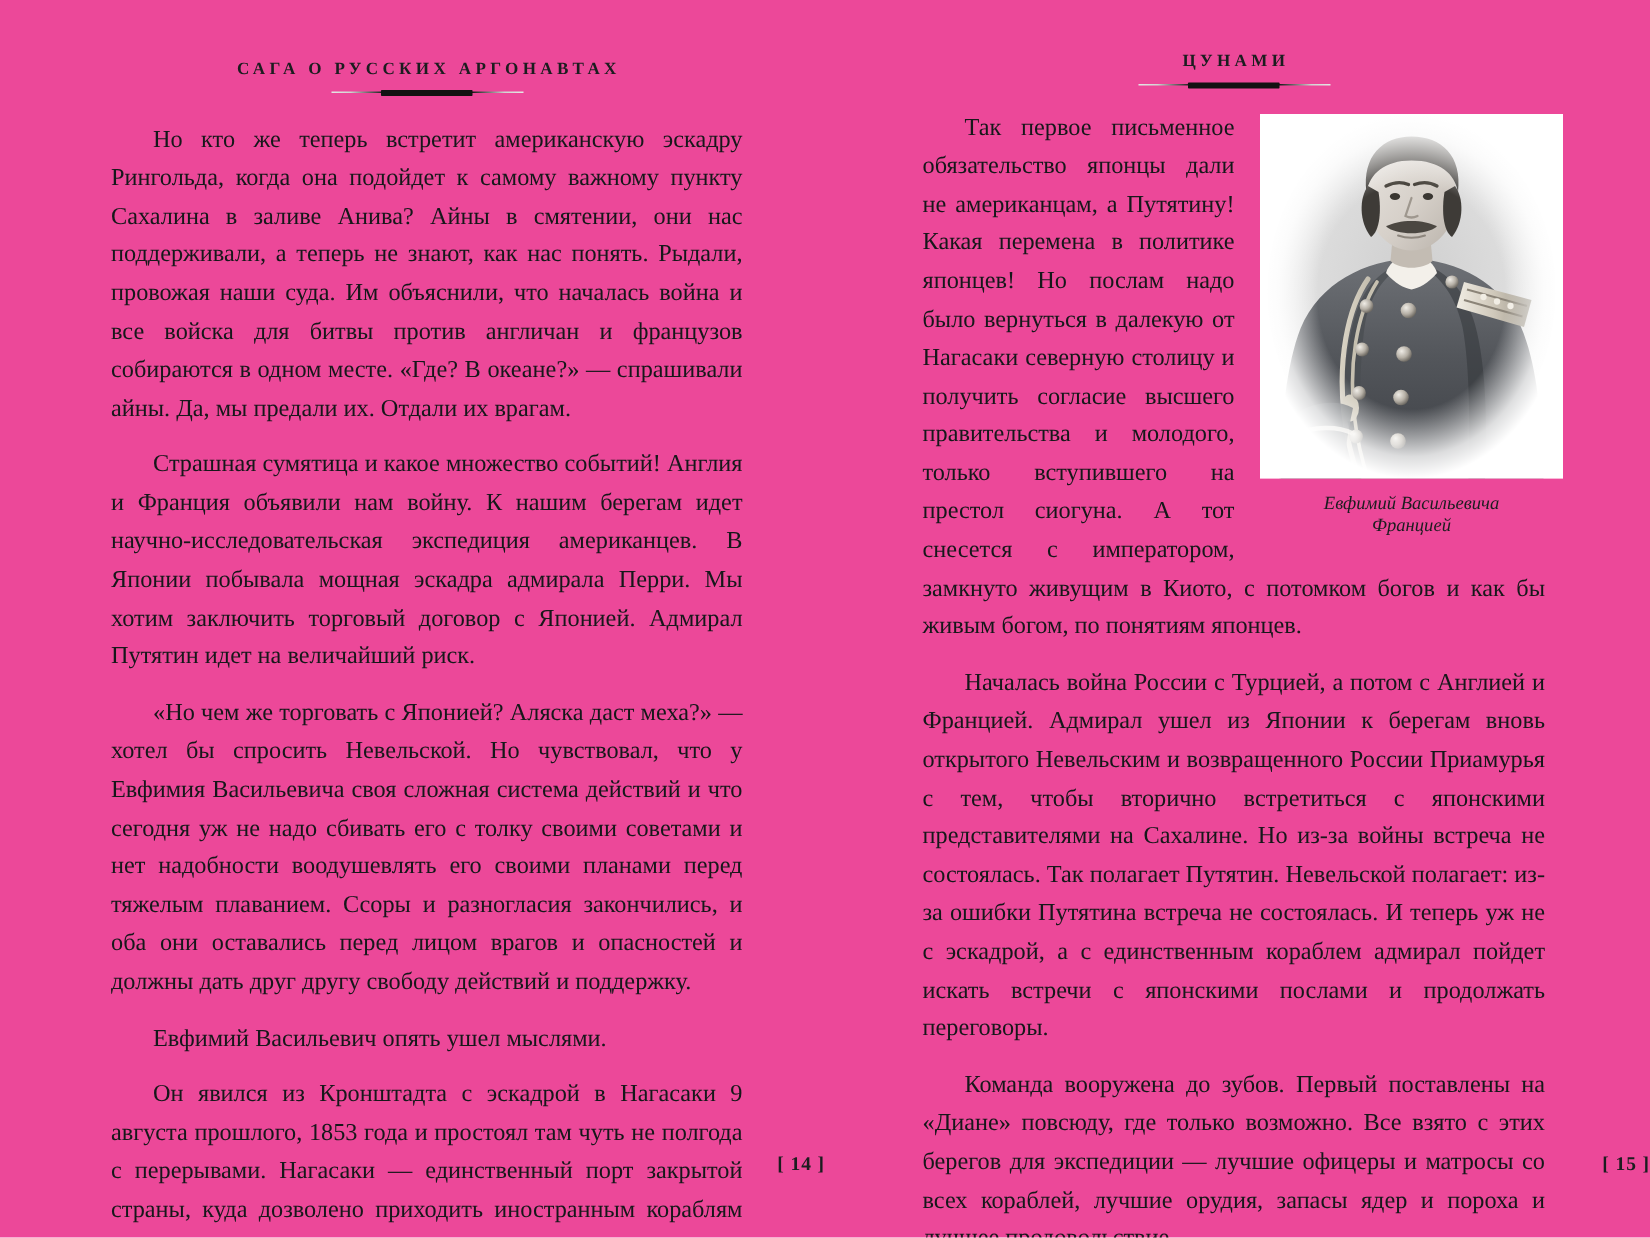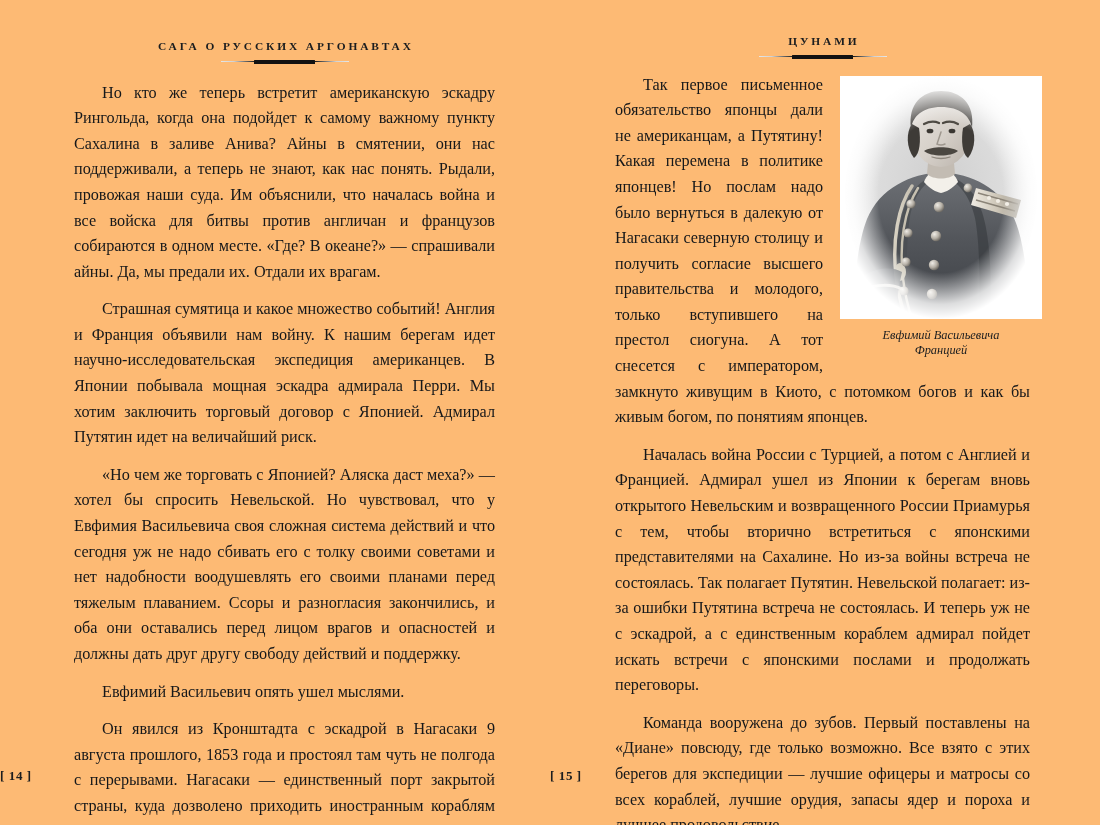--- a/index.html
+++ b/index.html
@@ -12,21 +12,21 @@
     height: 825px;
     overflow: hidden;
     font-family: "Liberation Serif", "DejaVu Serif", serif;
     color: #16181a;
   }
   .spread {
     position: relative;
     width: 1100px;
     height: 825px;
     display: flex;
-    background: #fdba74;
+    background: #ec4899;
   }
   .page {
     position: relative;
     width: 550px;
     height: 825px;
     box-sizing: border-box;
   }
   .page-left  { padding: 40px 43px 0 62px; }
   .page-right { padding: 35px 58px 0 53px; }
 
@@ -111,21 +111,21 @@
     line-height: 15.5px;
     color: #1b1d1f;
   }
 
   
   .folio {
     position: absolute;
     left: 0;
     right: 0;
     bottom: 40px;
-    text-align: left;
+    text-align: right;
     font-size: 13px;
     font-weight: 700;
     letter-spacing: 0.6px;
     color: #1b1d1f;
   }
   .page-left .folio  { bottom: 41px; }
   .page-right .folio { bottom: 41px; }
 </style>
 </head>
 <body>

